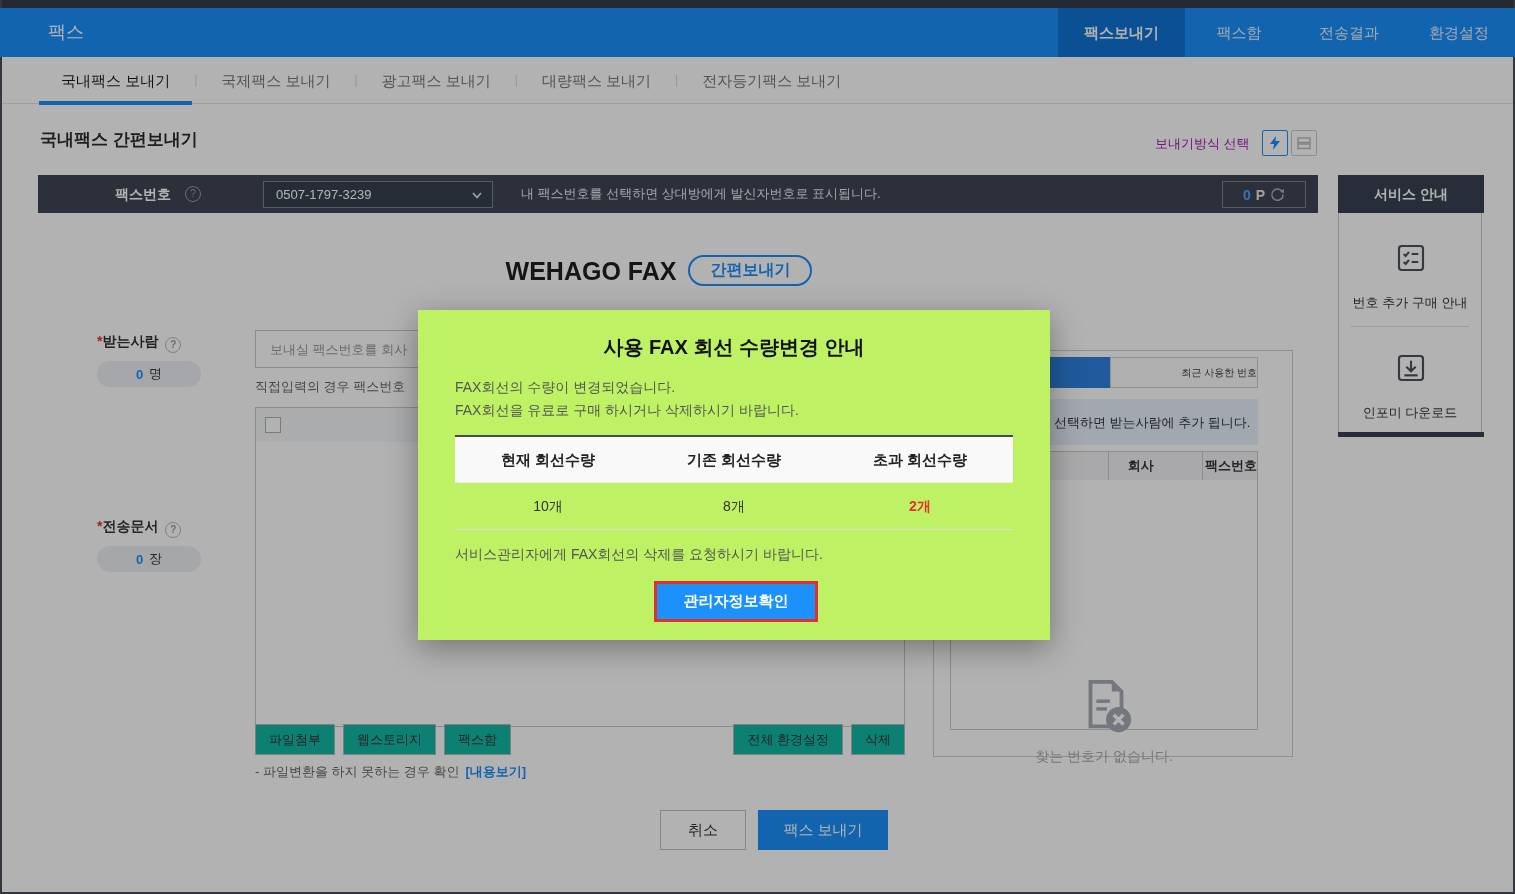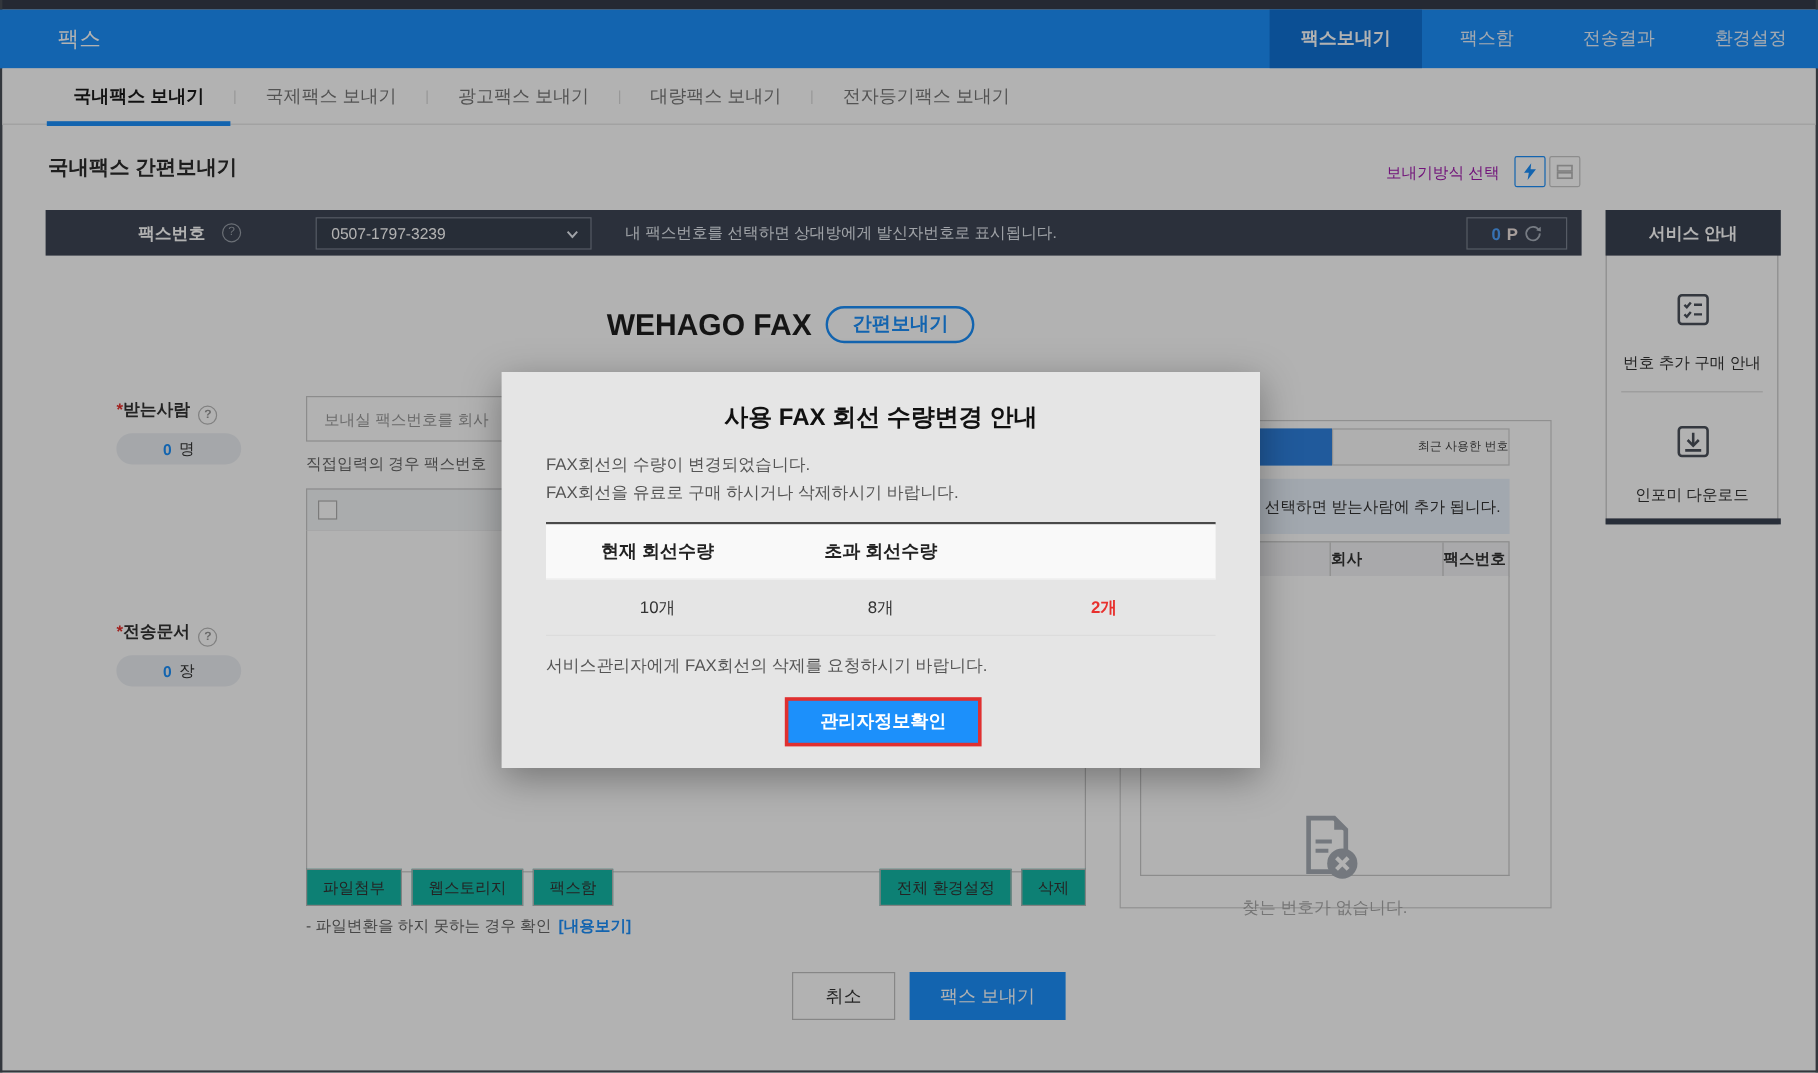--- a/index.html
+++ b/index.html
@@ -13,21 +13,21 @@
   .frame-bottom { left:0; bottom:0; width:100%; height:2px; background:#4a4f58; }
   
   .header { left:0; top:8px; width:100%; height:49px; background:#1c90fb; }
   .header-title { position:absolute; left:48px; top:0; line-height:49px; font-size:18px; color:#fff; }
   .nav { position:absolute; right:2px; top:0; height:49px; display:flex; }
   .nav-item { height:49px; line-height:49px; text-align:center; font-size:15px; color:#eaf3fe; cursor:pointer; }
   .nav-item.active { background:#1172d4; color:#fff; font-weight:bold; }
   
   .subtabs { left:2px; top:57px; width:1511px; height:47px; background:#fff; border-bottom:1px solid #e3e3e3; display:flex; align-items:center; padding-left:57px; }
   .subtab { font-size:15px; color:#777; position:relative; height:47px; line-height:47px; padding:0 2px; cursor:pointer; }
-  .subtab.active { color:#1b1b1b; font-weight:bold; }
+  .subtab.active { color:#1b1b1b; font-weight:normal; }
   .subtab.active::after { content:""; position:absolute; left:-20px; right:-20px; bottom:-1px; height:4px; background:#1c90fb; }
   .subtab-sep { color:#d9d9d9; margin:0 22px; font-size:12px; }
   
   .section-title { left:40px; top:128px; font-size:17px; font-weight:bold; color:#2b2b2b; }
   .sendmode-label { left:1155px; top:135px; font-size:13px; color:#a21caf; }
   .mode-btn { top:130px; width:26px; height:26px; border:1px solid #c9c9c9; background:#fff; border-radius:2px; display:flex; align-items:center; justify-content:center; cursor:pointer; }
   .mode-btn.active { border:1px solid #1c90fb; }
   
   .faxbar { left:38px; top:175px; width:1280px; height:38px; background:#3e4655; }
   .faxbar-label { position:absolute; left:77px; top:0; line-height:38px; font-size:14px; font-weight:bold; color:#fff; }
@@ -63,32 +63,32 @@
   .convert-link { color:#1c90fb; font-weight:bold; margin-left:6px; cursor:pointer; }
   .cancel-btn { left:660px; top:810px; width:86px; height:40px; background:#fff; border:1px solid #c0c0c0; font-size:15px; color:#333; cursor:pointer; }
   .send-btn { left:758px; top:810px; width:130px; height:40px; background:#1c90fb; border:none; font-size:15px; color:#fff; cursor:pointer; }
   
   .recv-panel { left:933px; top:350px; width:360px; height:407px; background:#fff; border:1px solid #cfcfcf; }
   .recv-tab-active { position:absolute; left:16px; top:6px; width:160px; height:31px; background:#2e81e0; color:#fff; font-size:13px; font-weight:bold; text-align:center; line-height:31px; cursor:pointer; }
   .recv-tab { position:absolute; left:176px; top:6px; width:148px; height:31px; background:#fbfbfb; border:1px solid #d0d0d0; color:#444; font-size:10px; text-align:right; line-height:29px; cursor:pointer; }
   .recv-notice { position:absolute; left:16px; top:48px; width:308px; height:46px; background:#e9f1fb; }
   .recv-notice span { position:absolute; left:104px; top:15px; font-size:13px; color:#333; white-space:nowrap; }
   .recv-thead { position:absolute; left:16px; top:100px; width:308px; height:30px; display:flex; border:1px solid #c9c9c9; background:#f2f3f5; }
-  .recv-th { border-left:1px solid #c9c9c9; font-size:13px; font-weight:bold; color:#333; text-align:left; line-height:28px;margin-left:48px; }
+  .recv-th { border-left:1px solid #c9c9c9; font-size:13px; font-weight:bold; color:#333; text-align:right; line-height:28px;margin-left:48px; }
   .recv-empty { position:absolute; left:16px; top:129px; width:308px; height:250px; border:1px solid #c9c9c9; border-top:none; background:#fff; }
   .empty-text { position:absolute; left:0; top:268px; width:100%; text-align:center; font-size:14px; color:#a9a9a9; }
   
   .service { left:1338px; top:175px; width:144px; height:262px; background:#fff; border:1px solid #c9c9c9; }
   .service-header { position:absolute; left:-1px; top:-1px; width:146px; height:38px; background:#3a4252; color:#fff; font-size:14px; font-weight:bold; text-align:center; line-height:38px; }
   .service-item-label { position:absolute; width:100%; text-align:center; font-size:13px; color:#333; cursor:pointer; }
   .service-div { position:absolute; left:12px; top:150px; width:118px; height:1px; background:#ddd; }
   .service-bottom { position:absolute; left:-1px; bottom:-1px; width:146px; height:5px; background:#3a4252; }
   
   .overlay { left:0; top:0; width:100%; height:100%; background:rgba(0,0,0,0.3); z-index:50; }
-  .modal { left:418px; top:310px; width:632px; height:330px; background:#e5e5e5; z-index:60; box-shadow:0 8px 30px rgba(0,0,0,0.35); }
+  .modal { left:418px; top:310px; width:632px; height:330px; background:#bef264; z-index:60; box-shadow:0 8px 30px rgba(0,0,0,0.35); }
   .modal-title { position:absolute; left:0; top:24px; width:100%; text-align:center; font-size:20px; font-weight:bold; color:#111; }
   .modal-body { position:absolute; left:37px; top:66px; font-size:14px; color:#555; line-height:23px; }
   .modal-table { position:absolute; left:37px; top:125px; width:558px; border-top:2px solid #4a4a4a; }
   .mt-row { display:flex; }
   .mt-head { height:46px; background:#f9f9f9; border-bottom:1px solid #ececec; }
   .mt-vals { height:47px; border-bottom:1px solid #dcdcdc; }
   .mt-cell { width:186px; text-align:center; }
   .mt-head .mt-cell { line-height:46px; font-size:15px; font-weight:bold; color:#222; }
   .mt-vals .mt-cell { line-height:47px; font-size:14px; color:#333; }
   .mt-danger { color:#e8302d !important; font-weight:bold; }
@@ -261,20 +261,21 @@
 
   <div class="abs modal">
     <div class="modal-title">사용 FAX 회선 수량변경 안내</div>
     <div class="modal-body">
       <div>FAX회선의 수량이 변경되었습니다.</div>
       <div>FAX회선을 유료로 구매 하시거나 삭제하시기 바랍니다.</div>
     </div>
     <div class="modal-table">
       <div class="mt-row mt-head">
         <div class="mt-cell">현재 회선수량</div>
+        <div class="mt-cell">기존 회선수량</div>
         <div class="mt-cell">초과 회선수량</div>
       </div>
       <div class="mt-row mt-vals">
         <div class="mt-cell">10개</div>
         <div class="mt-cell">8개</div>
         <div class="mt-cell mt-danger">2개</div>
       </div>
     </div>
     <div class="modal-note">서비스관리자에게 FAX회선의 삭제를 요청하시기 바랍니다.</div>
     <button class="modal-btn">관리자정보확인</button>

